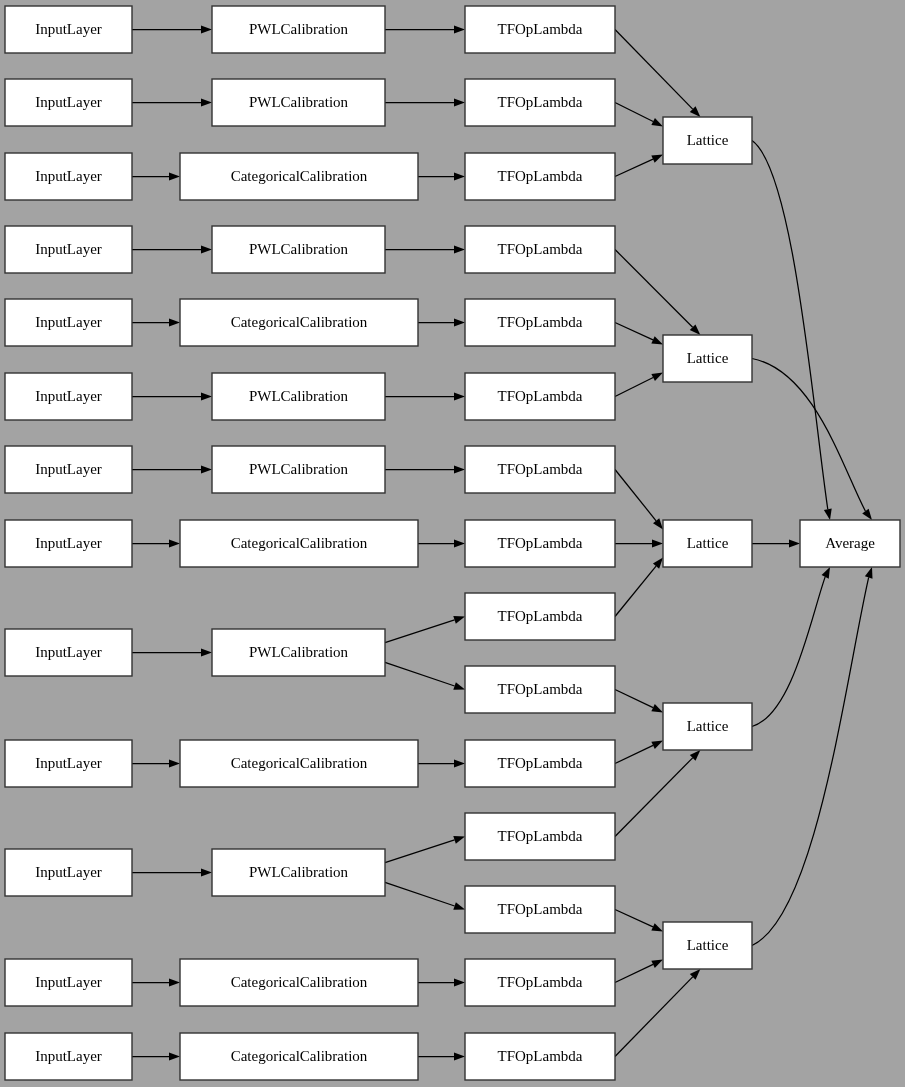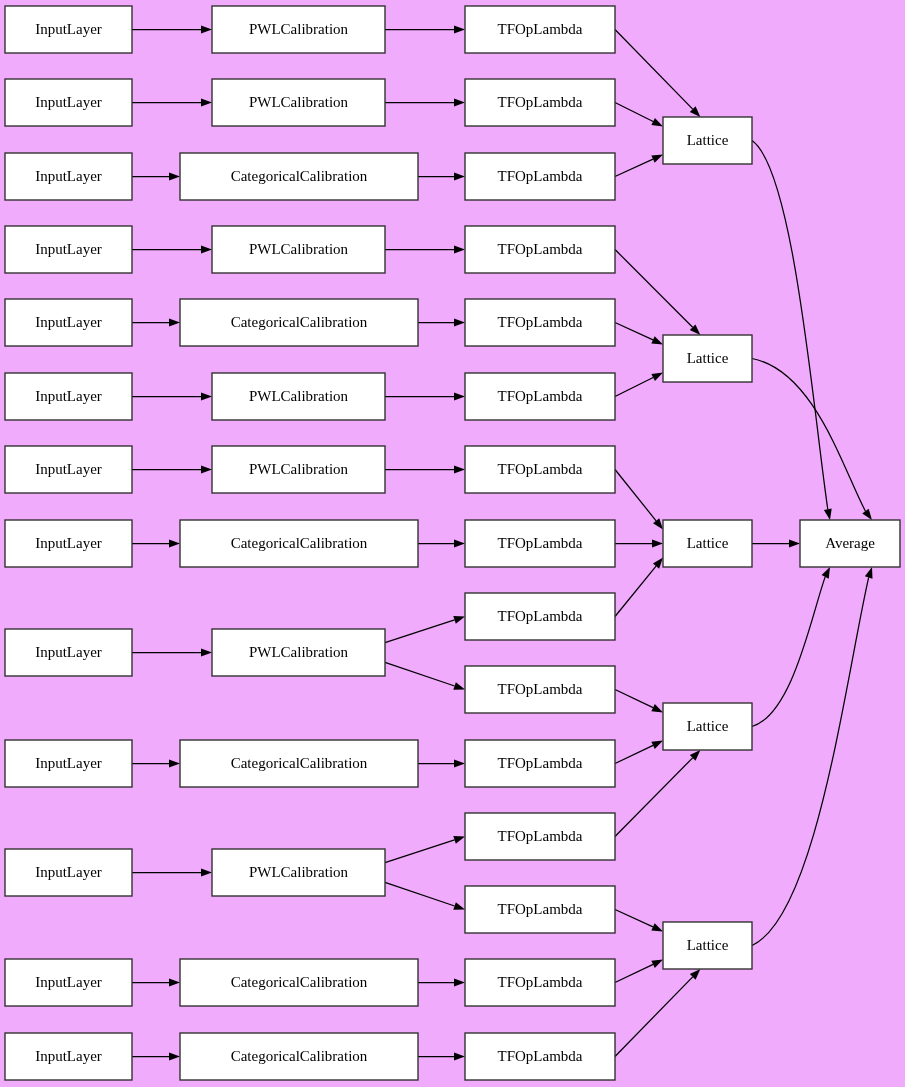--- a/index.html
+++ b/index.html
@@ -7,21 +7,21 @@
     padding: 0;
     background: #ffffff;
   }
   body {
     font-family: "Liberation Serif", "DejaVu Serif", serif;
   }
   #diagram-root {
     position: relative;
     width: 905px;
     height: 1087px;
-    background: #f0abfc;
+    background: #a3a3a3;
     overflow: hidden;
   }
   svg.graph-canvas {
     position: absolute;
     left: 0;
     top: 0;
     width: 905px;
     height: 1087px;
     display: block;
   }

